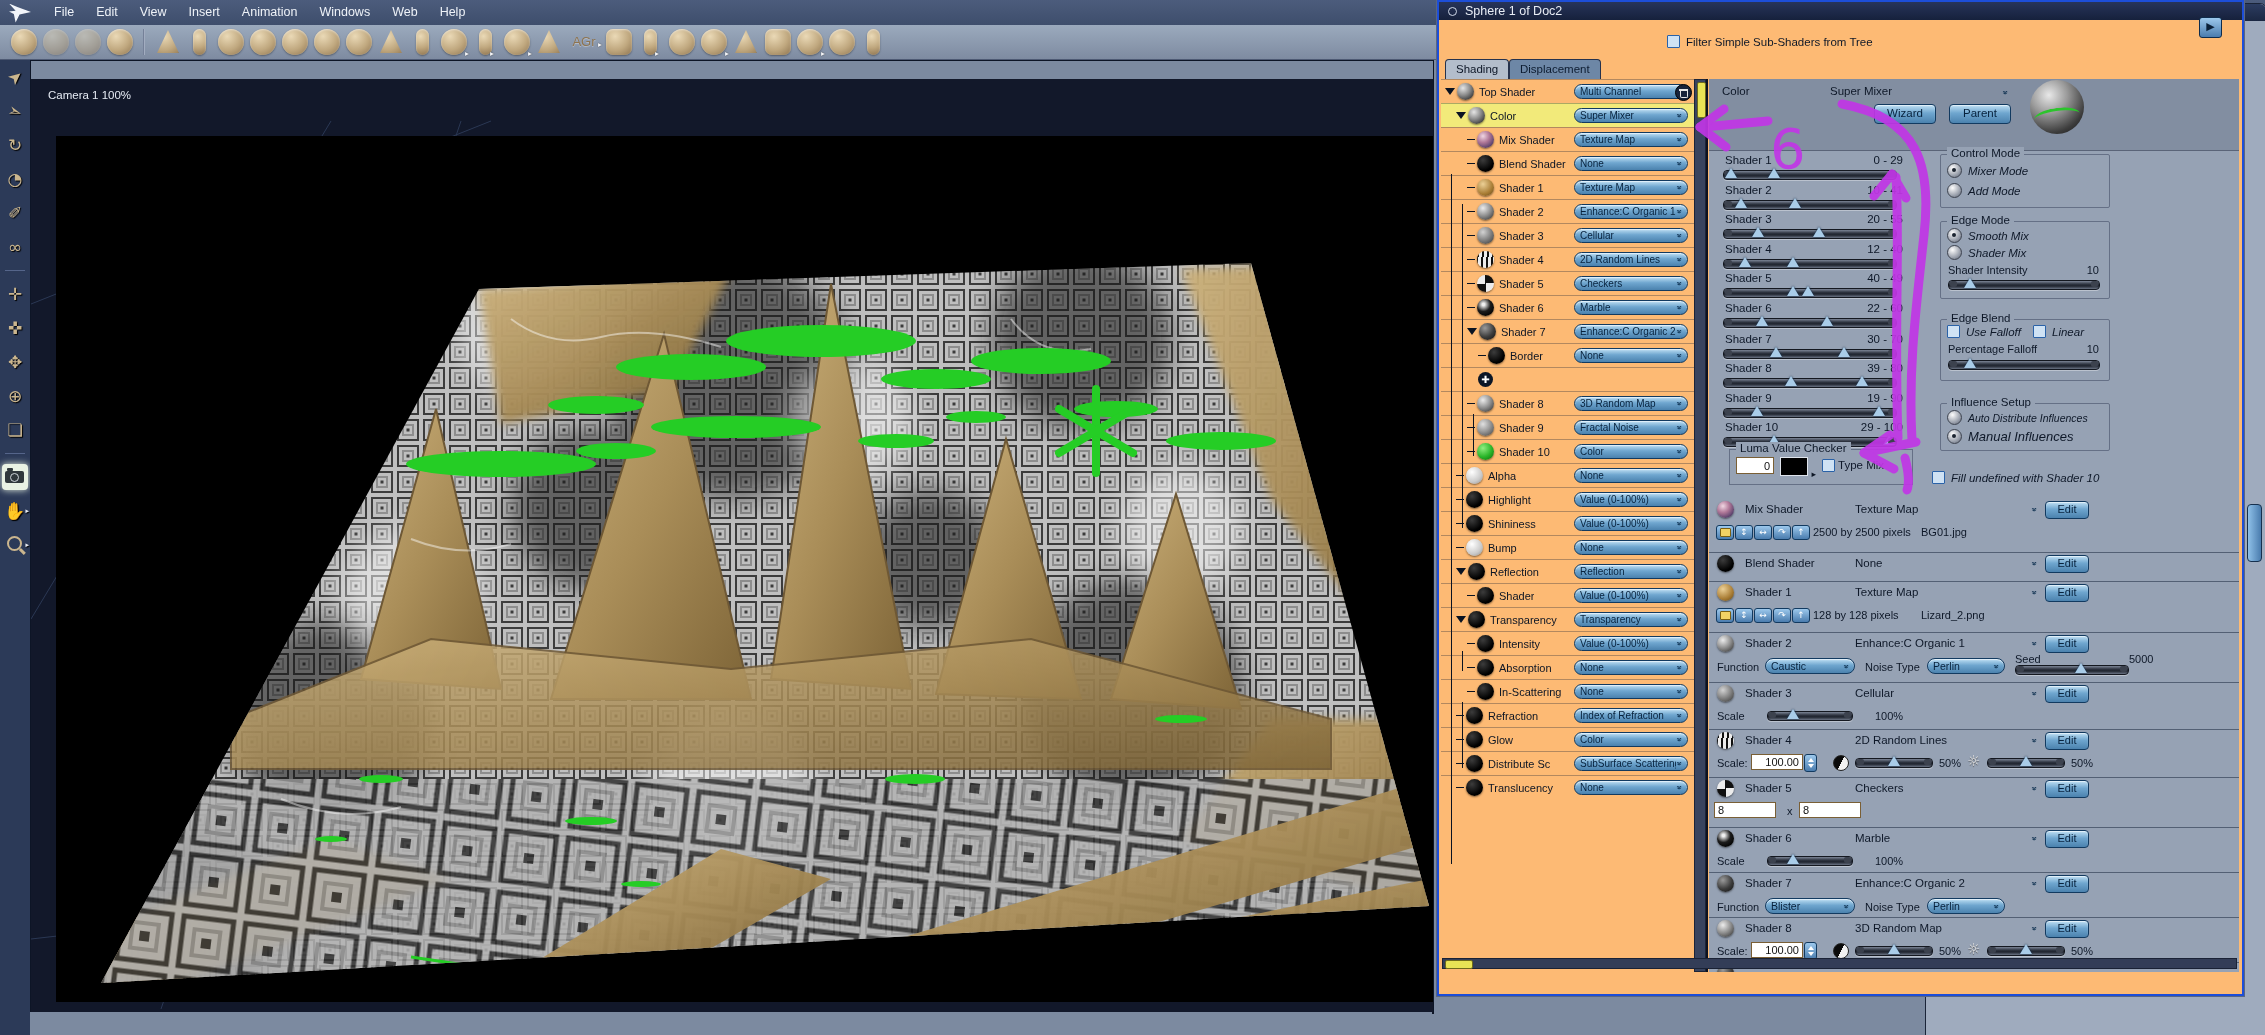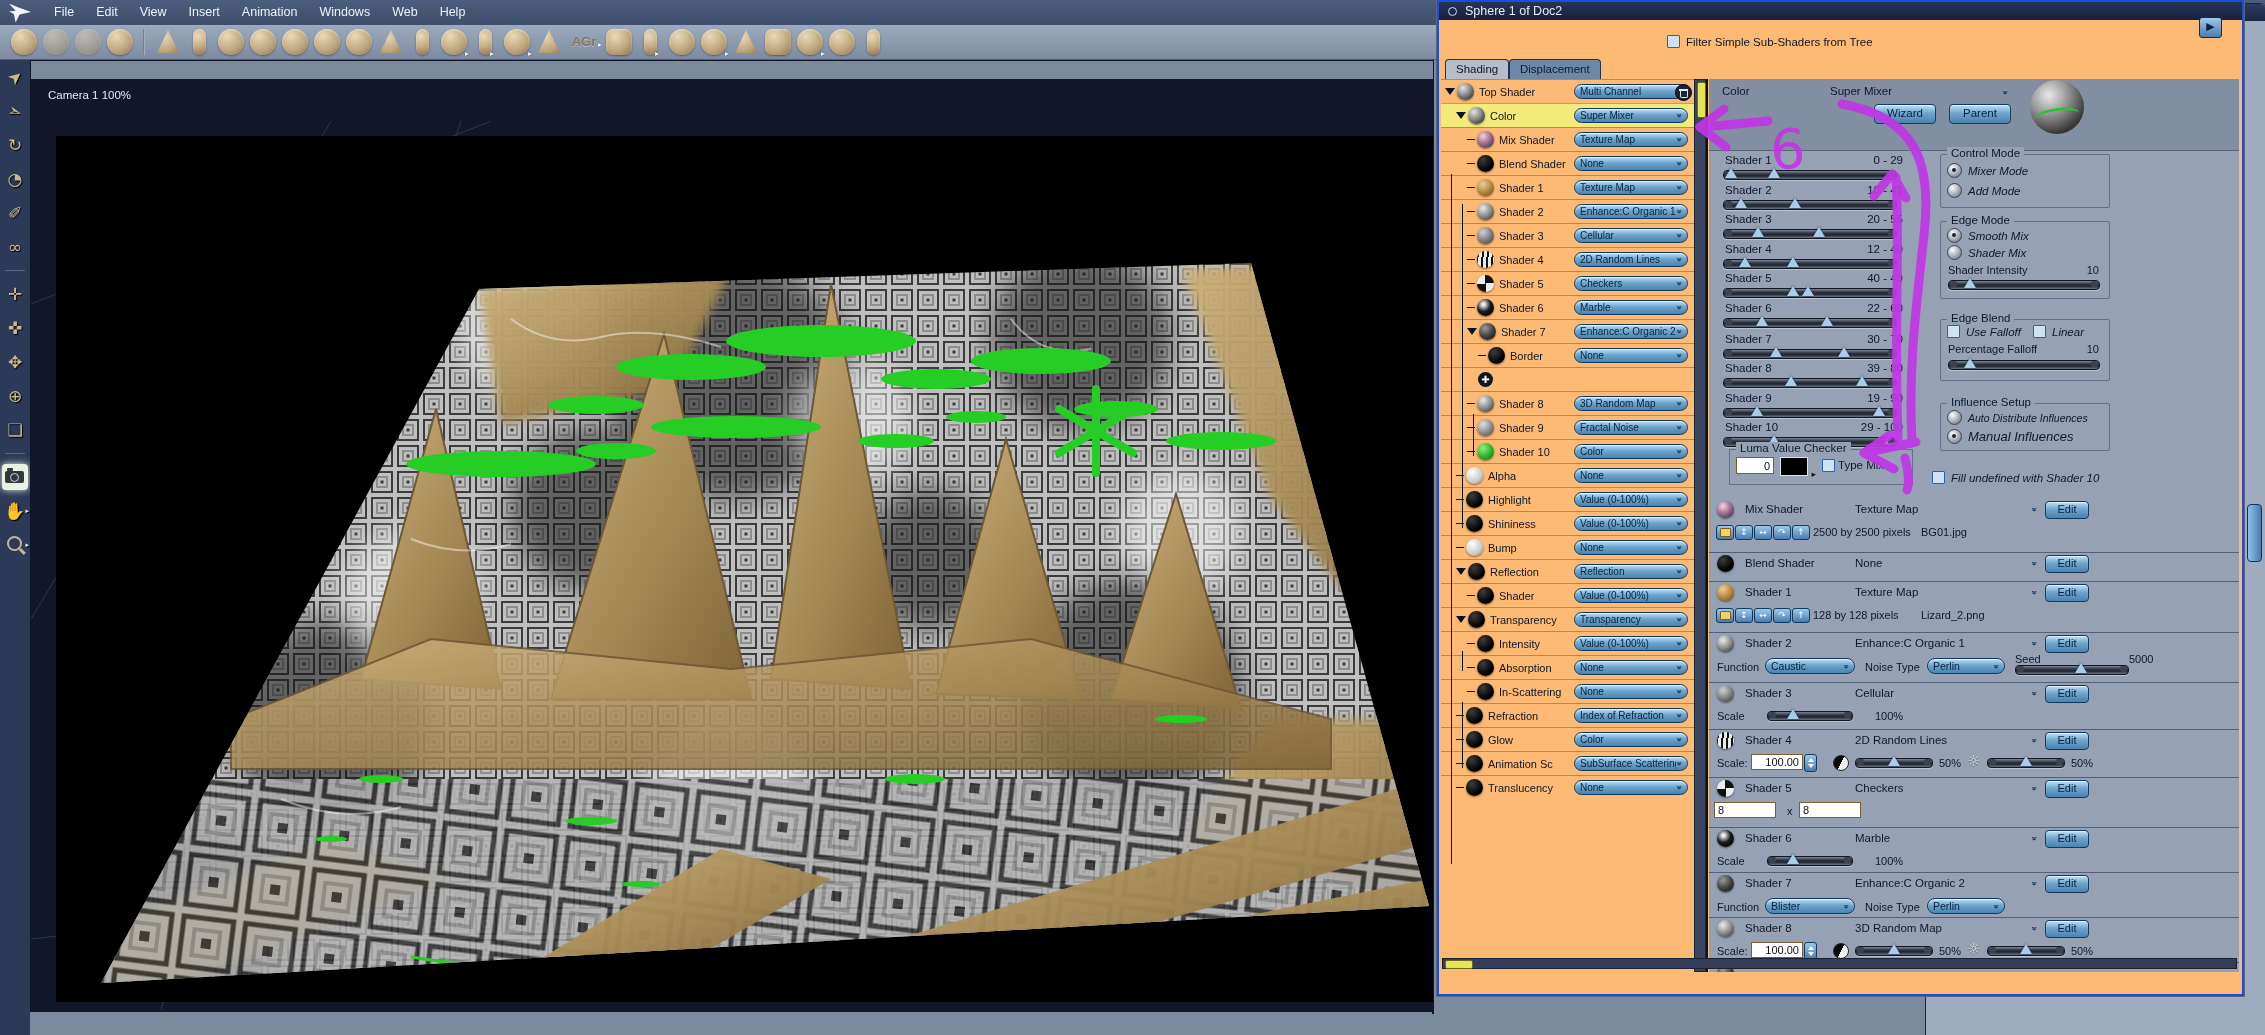--- a/index.html
+++ b/index.html
@@ -34,21 +34,21 @@
   #toolbar{position:absolute;left:0;top:25px;width:1437px;height:35px;
     background:linear-gradient(#9baabd,#7e8ba1);border-bottom:1px solid #4e5a74;
     display:flex;align-items:center;padding-left:8px;box-sizing:border-box;}
   .tbtn{width:26px;height:26px;margin:0 3px;border-radius:7px;position:relative;flex:none;
     background:radial-gradient(circle at 35% 28%,#ead9b6,#c0a87f 55%,#8e7450);
     box-shadow:inset 0 1px 2px rgba(255,255,255,.5),0 1px 2px rgba(0,0,0,.35);}
   .tbtn.round{border-radius:50%;}
   .tbtn.cone{clip-path:polygon(50% 4%,92% 92%,8% 92%);box-shadow:none;}
   .tbtn.tall{width:13px;border-radius:7px;margin:0 9px;}
   .tbtn.grayed{opacity:.45;}
-  .tbtn.text{background:none;box-shadow:none;width:32px;color:#8e7450;font-weight:bold;
+  .tbtn.text{background:none;box-shadow:none;width:32px;color:#8e7450;font-weight:normal;
     font-size:13px;line-height:26px;text-align:center;text-shadow:0 1px 1px #fff6;}
   .tbtn .mk{position:absolute;right:-2px;bottom:-3px;font-size:8px;color:#f2f4f8;
     font-family:"DejaVu Sans",sans-serif;text-shadow:0 0 1px #000;}
   .tsep{width:2px;height:26px;margin:0 7px;background:linear-gradient(90deg,#5e6a84,#b9c3d4);flex:none;}
   
   #palette{position:absolute;left:0;top:60px;width:30px;height:975px;background:#2c3a58;
     border-right:1px solid #17233c;display:flex;flex-direction:column;align-items:center;}
   .pal{width:26px;height:26px;margin:4px 0;color:#cbb68e;font-size:17px;line-height:26px;text-align:center;
     font-family:"DejaVu Sans",sans-serif;text-shadow:1px 1px 1px #000;position:relative;flex:none;}
   .pal .mk{position:absolute;right:-1px;bottom:0;font-size:7px;color:#e8ecf4;}
@@ -675,21 +675,21 @@
           <span class="thumb th-black"></span>
           <span class="tlabel">Glow</span>
           <div class="dd">
             <span class="t">Color</span>
             <span class="ddc">»</span>
           </div>
         </div>
         <div class="trow" style="padding-left: 15px;">
           <span class="tick"></span>
           <span class="thumb th-black"></span>
-          <span class="tlabel">Animation Sc</span>
+          <span class="tlabel">Distribute Sc</span>
           <div class="dd">
             <span class="t">SubSurface Scattering</span>
             <span class="ddc">»</span>
           </div>
         </div>
         <div class="trow" style="padding-left: 15px;">
           <span class="tick"></span>
           <span class="thumb th-black"></span>
           <span class="tlabel">Translucency</span>
           <div class="dd">

